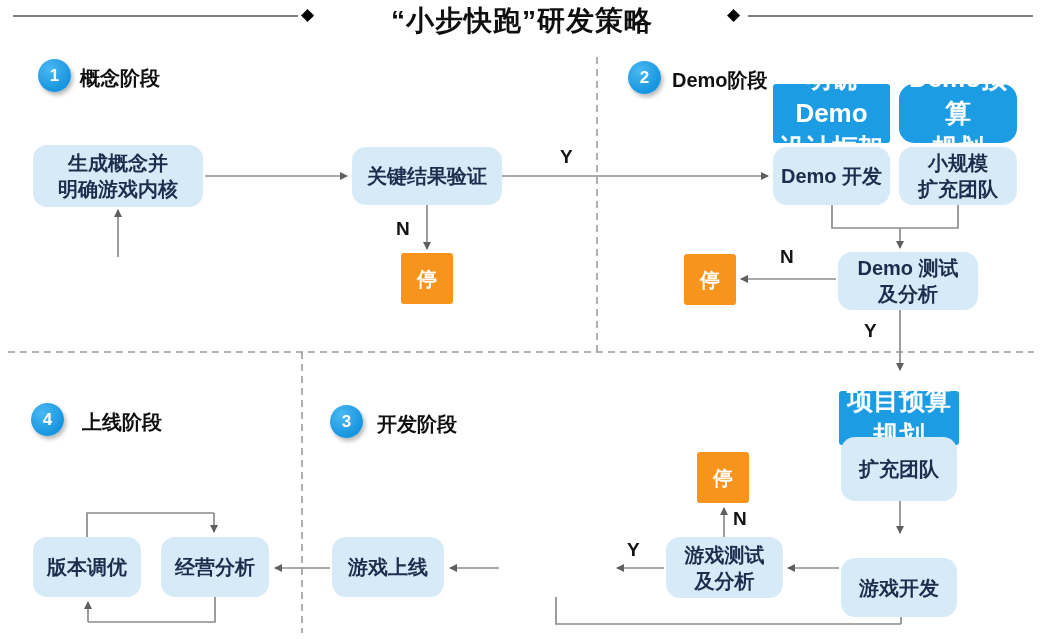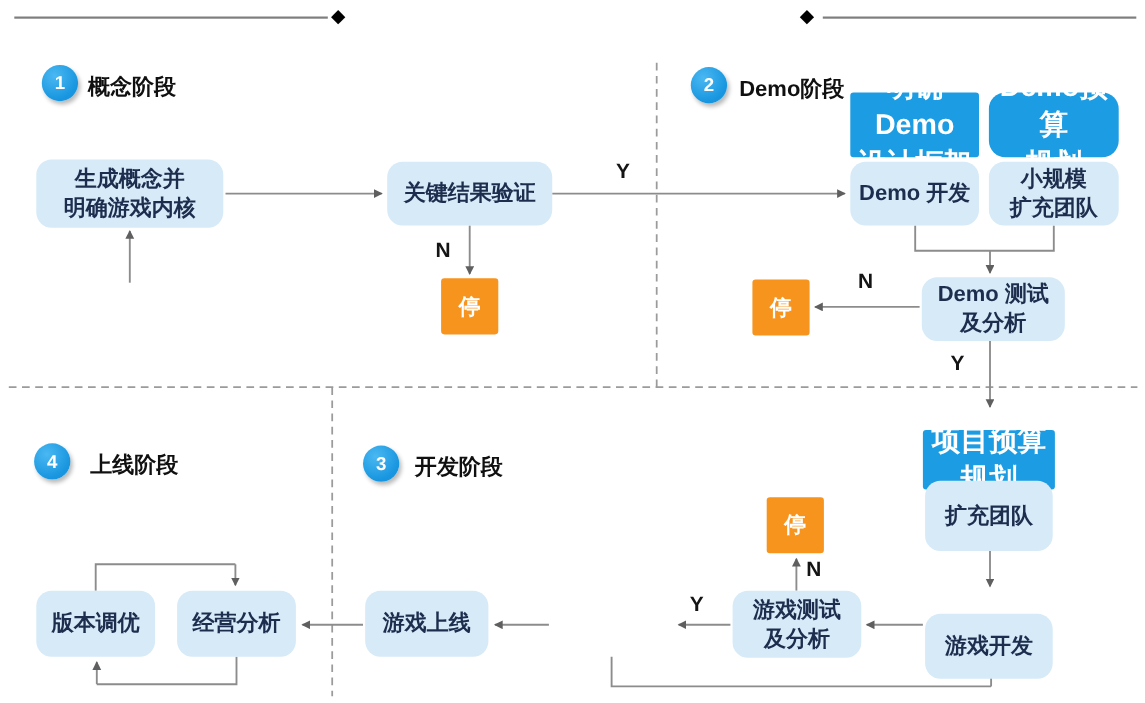--- a/index.html
+++ b/index.html
@@ -61,20 +61,21 @@
       <path d="M901,624 V602" marker-end="url(#arr)"></path>
       <path d="M87,537 V513 H214"></path>
       <path d="M214,513 V532" marker-end="url(#arr)"></path>
       <path d="M215,597 V622 H88"></path>
       <path d="M88,622 V602" marker-end="url(#arr)"></path>
     </g>
   </svg>
 
   <div class="deco-line" style="left:13px; width:285px;"></div>
   <span class="diamond" style="left:301px;">◆</span>
+  <div class="title">“小步快跑”研发策略</div>
   <span class="diamond" style="left:727px;">◆</span>
   <div class="deco-line" style="left:748px; width:285px;"></div>
 
   <div class="badge" style="left:38px; top:59px;">1</div>
   <div class="phase-label" style="left:80px; top:65px;">概念阶段</div>
 
   <div class="badge" style="left:628px; top:61px;">2</div>
   <div class="phase-label" style="left:672px; top:67px;">Demo阶段</div>
 
   <div class="badge" style="left:330px; top:405px;">3</div>
@@ -88,21 +89,21 @@
   <div class="node light" style="left:352px; top:147px; width:150px; height:58px;">关键结果验证</div>
   <div class="node stop" style="left:401px; top:253px; width:52px; height:51px;">停</div>
 
   <div class="node solid" style="left:773px; top:84px; width:117px; height:59px;">明确Demo
 设计框架</div>
   <div class="node solid" style="left:899px; top:84px; width:118px; height:59px;border-radius:15px;">Demo预算
 规划</div>
   <div class="node light" style="left:773px; top:147px; width:117px; height:58px;">Demo 开发</div>
   <div class="node light" style="left:899px; top:147px; width:118px; height:58px;">小规模
 扩充团队</div>
-  <div class="node light" style="left:838px; top:252px; width:130px; height:58px;">Demo 测试
+  <div class="node light" style="left:838px; top:252px; width:140px; height:58px;">Demo 测试
 及分析</div>
   <div class="node stop" style="left:684px; top:254px; width:52px; height:51px;">停</div>
 
   <div class="node solid" style="left:839px; top:391px; width:120px; height:54px;">项目预算
 规划</div>
   <div class="node light" style="left:841px; top:437px; width:116px; height:64px;">扩充团队</div>
   <div class="node light" style="left:841px; top:538px; width:116px; height:59px;margin-top:20px;">游戏开发</div>
   <div class="node stop" style="left:697px; top:452px; width:52px; height:51px;">停</div>
   <div class="node light" style="left:666px; top:537px; width:117px; height:61px;">游戏测试
 及分析</div>

